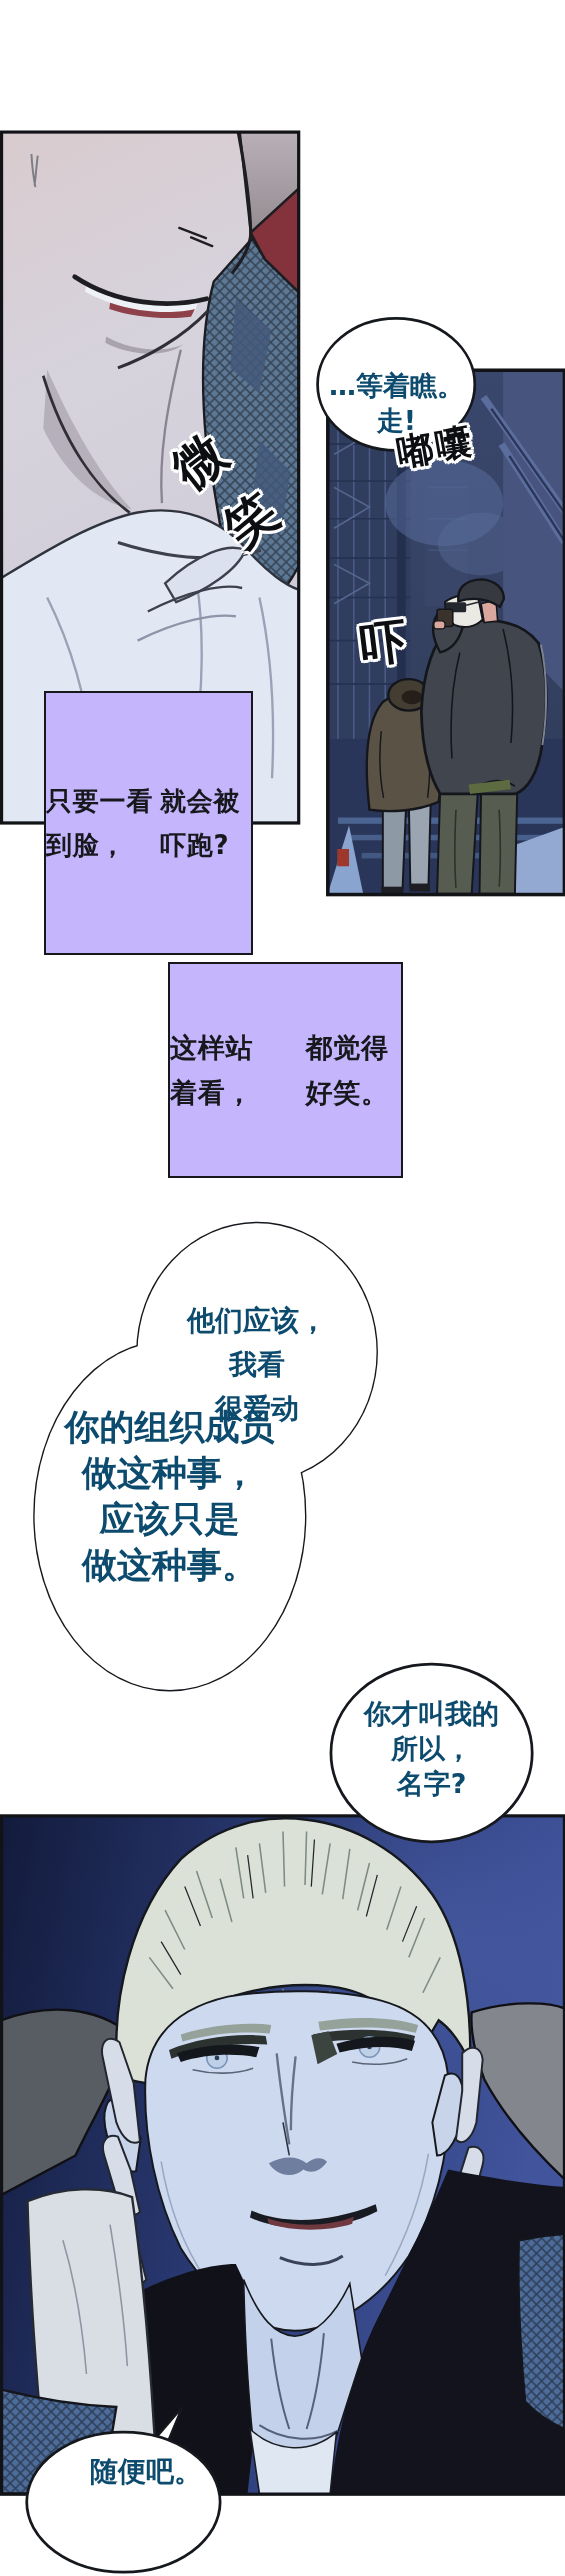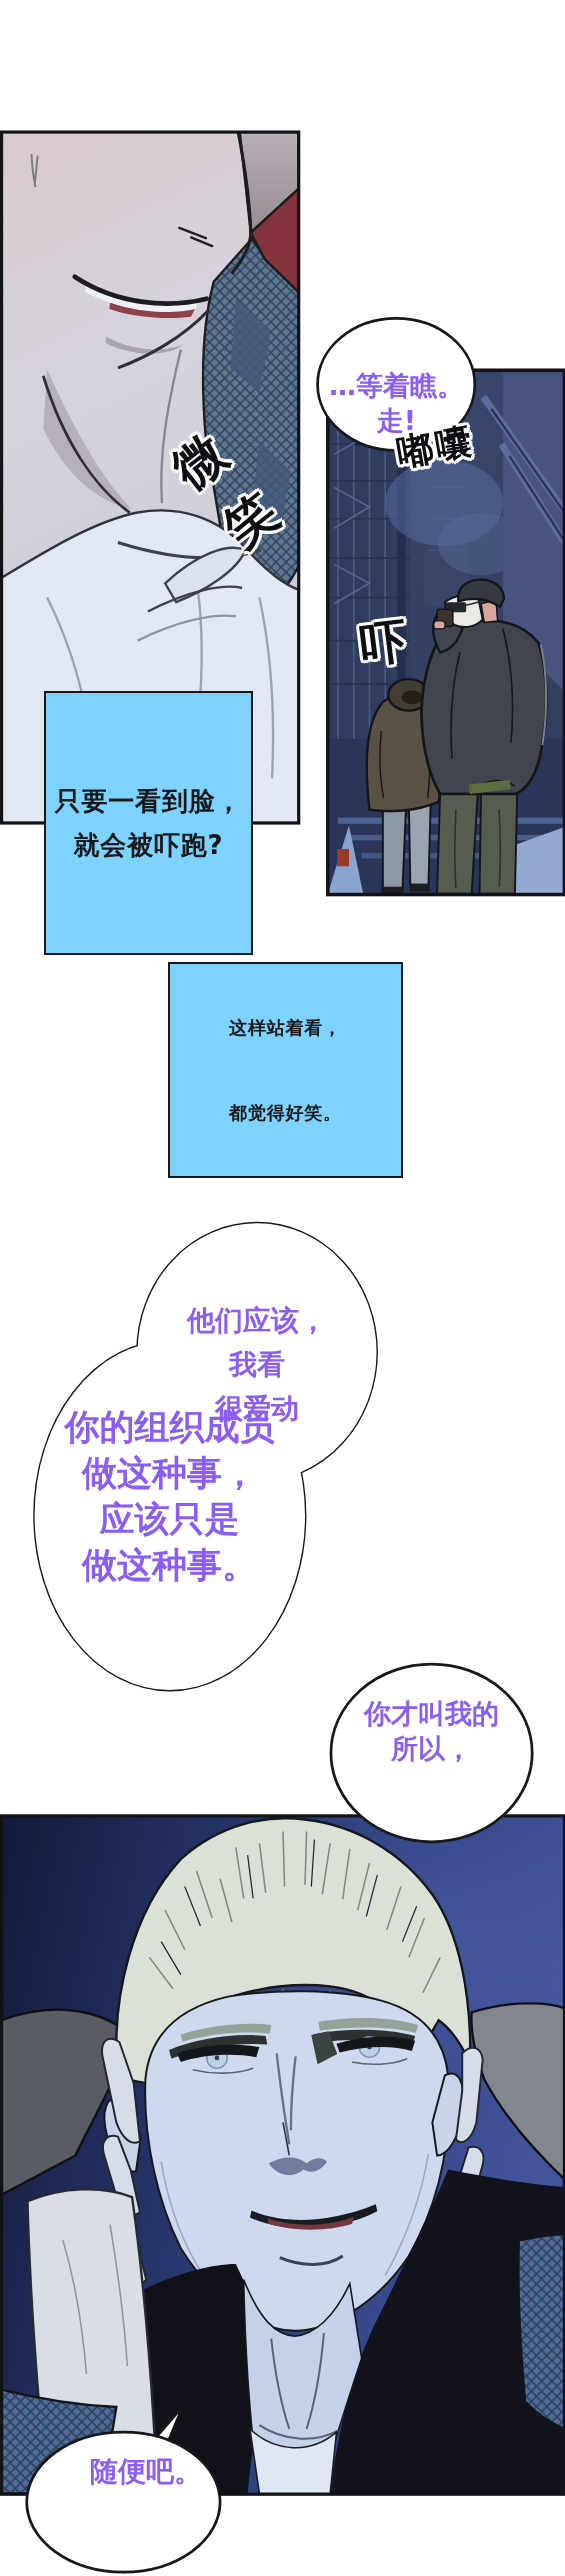--- a/index.html
+++ b/index.html
@@ -1,22 +1,22 @@
 <!DOCTYPE html>
 <html style="font-size:12.6px"><head>
 <meta charset="utf-8">
 <style>
   html,body{margin:0;padding:0;background:#ffffff;}
   .page{position:relative;width:566px;height:2576px;background:#ffffff;overflow:hidden;
         font-family:"DejaVu Sans","Liberation Sans",sans-serif;}
   .art{position:absolute;left:0;top:0;}
-  .txt{position:absolute;color:#8b5cf6;font-weight:700;text-align:center;white-space:nowrap;line-height:1.3;}
+  .txt{position:absolute;color:#0c4a6e;font-weight:700;text-align:center;white-space:nowrap;line-height:1.3;}
   .txt div{white-space:nowrap;}
-  .narr-box{position:absolute;background:#7dd3fc;border:2.4px solid #17181c;display:flex;
-            flex-direction:column;align-items:center;justify-content:center;color:#17181c;font-weight:700;}
+  .narr-box{position:absolute;background:#c4b5fd;border:2.4px solid #17181c;display:flex;
+            flex-direction:row;align-items:center;justify-content:center;color:#17181c;font-weight:700;}
   .outline{text-shadow:-2.4px -2.4px 0 #fff,2.4px -2.4px 0 #fff,-2.4px 2.4px 0 #fff,2.4px 2.4px 0 #fff,
            0 -3.1px 0 #fff,0 3.1px 0 #fff,-3.1px 0 0 #fff,3.1px 0 0 #fff;}
   .sfx{position:absolute;color:#0d0e12;font-weight:700;}
 </style>
 </head>
 <body>
 
 <div class="page">
 
 <svg class="art" width="566" height="2576" viewBox="0 0 720 3277">
@@ -275,39 +275,40 @@
 
 <div class="sfx outline" style="left:397px;top:423px;font-size:36px;transform:rotate(-10deg);letter-spacing:3.1px;position:absolute;">嘟囔</div>
 
 <div class="sfx outline" style="left:360px;top:612px;font-size:47px;transform:rotate(-7deg);position:absolute;">吓</div>
 
 <div class="narr-box" style="left:44px;top:691px;width:205px;height:260px;font-size:26px;line-height:44px;letter-spacing:0.8px;">
   <div>只要一看到脸，</div>
   <div>就会被吓跑?</div>
 </div>
 
-<div class="narr-box" style="left:168px;top:962px;width:231px;height:212px;font-size:18px;line-height:45px;letter-spacing:0.8px;gap:40px;">
+<div class="narr-box" style="left:168px;top:962px;width:231px;height:212px;font-size:27px;line-height:45px;letter-spacing:0.8px;gap:40px;">
   <div>这样站着看，</div>
   <div>都觉得好笑。</div>
 </div>
 
 <div class="txt" style="left:139px;top:1299px;width:236px;font-size:28px;line-height:44px;">
   <div>他们应该，</div>
   <div>我看</div>
   <div>很爱动</div>
 </div>
 
 <div class="txt" style="left:28px;top:1404px;width:283px;font-size:35px;line-height:46px;">
   <div>你的组织成员</div>
   <div>做这种事，</div>
   <div>应该只是</div>
   <div>做这种事。</div>
 </div>
 
 <div class="txt" style="left:337px;top:1696px;width:189px;font-size:27px;line-height:35px;">
   <div>你才叫我的</div>
   <div>所以，</div>
+  <div>名字?</div>
 </div>
 
 <div class="txt" style="left:45px;top:2454px;width:157px;font-size:28px;text-align:right;">随便吧。</div>
 
 </div>
 
 
 </body></html>

